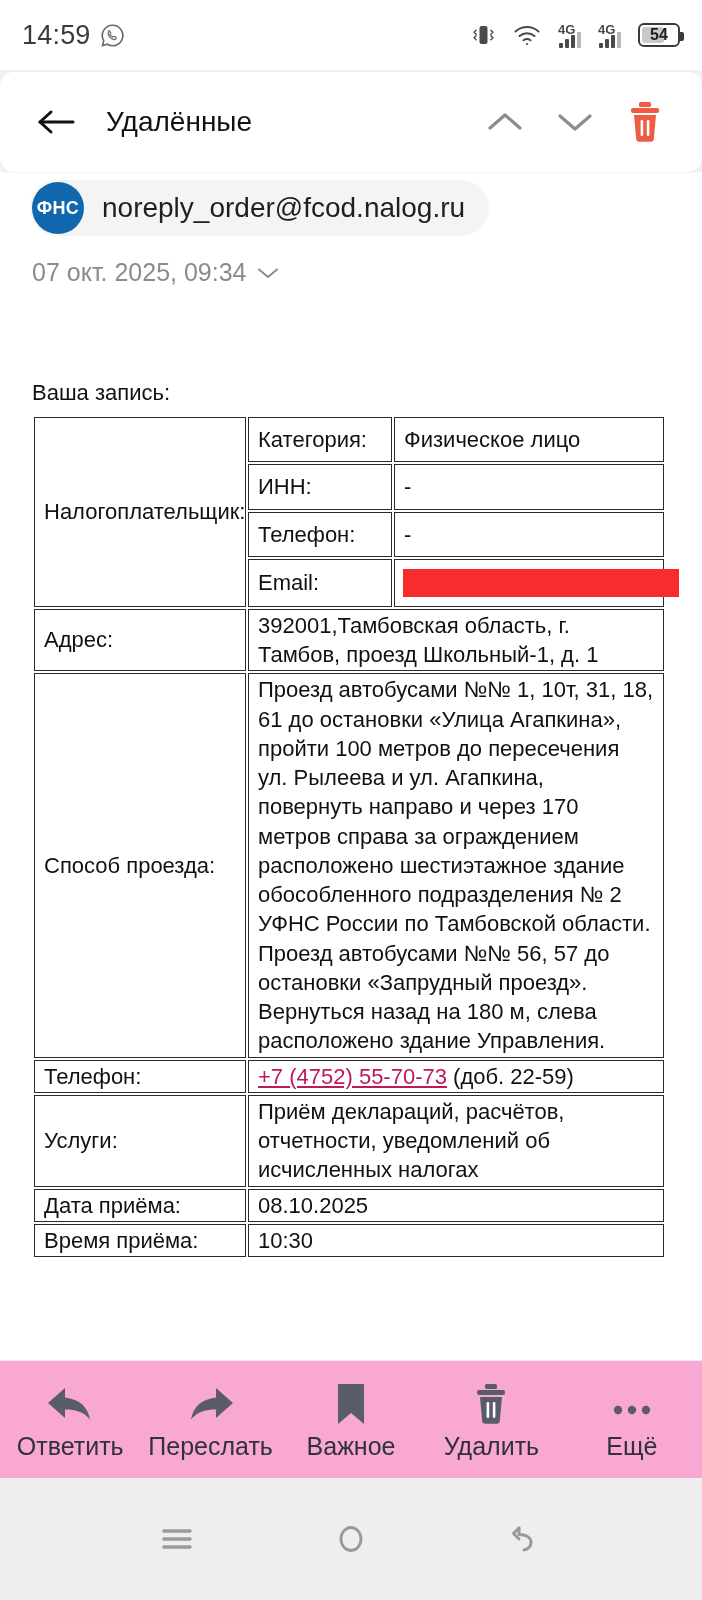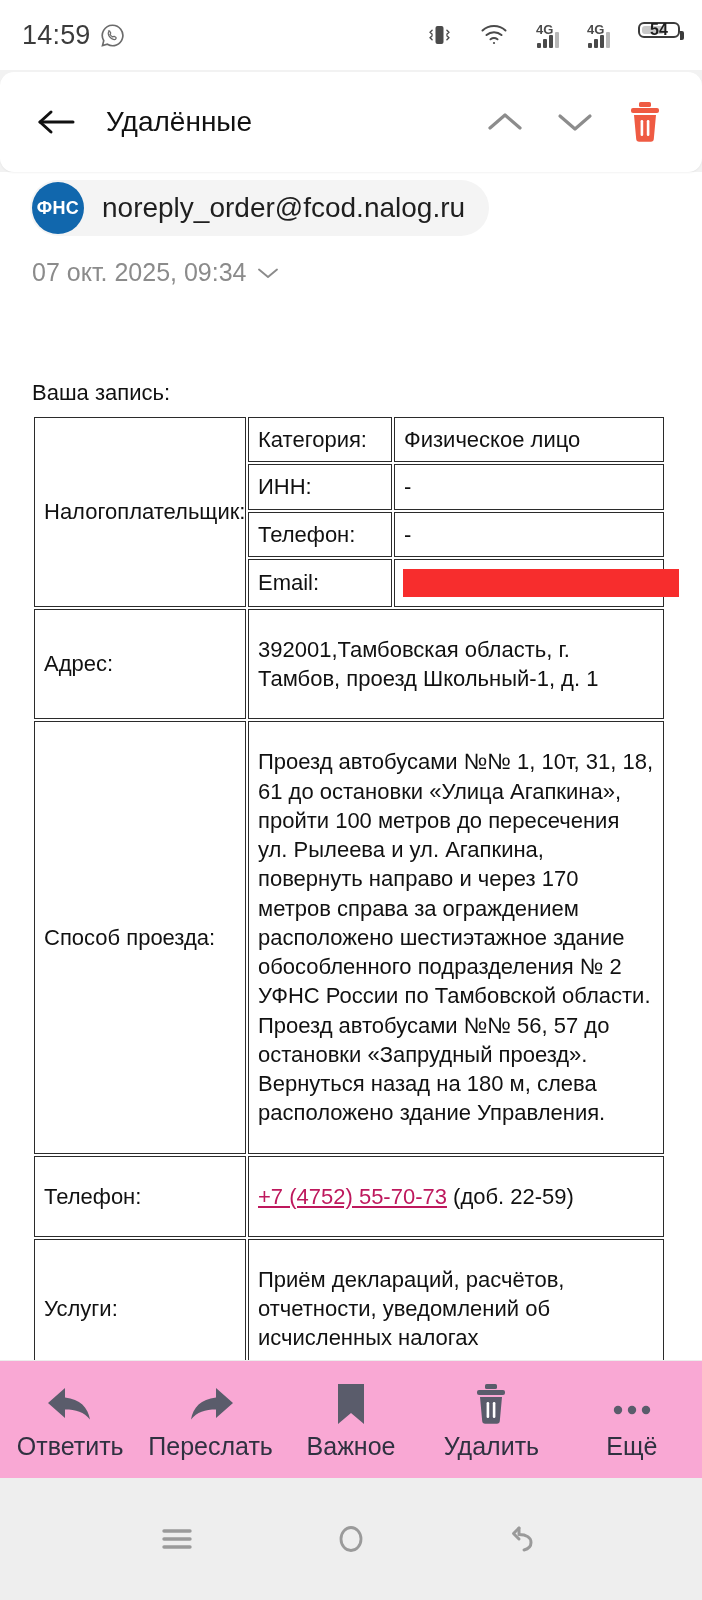--- a/index.html
+++ b/index.html
@@ -19,37 +19,37 @@
   
   .statusbar {
     position: absolute; left: 0; top: 0;
     width: 702px; height: 70px;
     background: #ffffff;
     display: flex; align-items: center;
     padding: 0 22px;
   }
   .sb-left { display: flex; align-items: center; gap: 9px; }
   .sb-time { font-size: 27px; color: #3b3b3b; letter-spacing: .2px; }
-  .sb-right { margin-left: auto; display: flex; align-items: flex-start; gap: 28px; }
+  .sb-right { margin-left: auto; display: flex; align-items: center; gap: 17px; }
   .icon-wa { width: 25px; height: 25px; display: block; }
   .icon-vib { width: 25px; height: 26px; display: block; }
   .icon-wifi { width: 28px; height: 24px; display: block; }
   .sig { display: flex; align-items: flex-end; gap: 1px; position: relative; height: 26px; }
   .sig .g4 {
     font-size: 13px; color: #4a4a4a; line-height: 1;
     position: absolute; left: 0; top: 1px; font-weight: 600;
   }
   .sig .bars { display: flex; align-items: flex-end; gap: 2px; margin-left: 1px; margin-top: 11px; }
   .sig .bars i { display: block; width: 4px; background: #4a4a4a; border-radius: 1px; }
   .sig .bars i:nth-child(1) { height: 5px; }
   .sig .bars i:nth-child(2) { height: 9px; }
   .sig .bars i:nth-child(3) { height: 13px; }
   .sig .bars i:nth-child(4) { height: 16px; background: #b8b8b8; }
   .batt {
-    position: relative; width: 42px; height: 16px;
+    position: relative; width: 42px; height: 24px;
     border: 2.2px solid #3b3b3b; border-radius: 6px;
     display: flex; align-items: center; justify-content: center;
   }
   .batt::after {
     content: ""; position: absolute; right: -6px; top: 7px;
     width: 4px; height: 9px; background: #3b3b3b; border-radius: 0 2px 2px 0;
   }
   .batt .fill {
     position: absolute; left: 2px; top: 2px; bottom: 2px;
     width: 22px; background: #c9c9c9; border-radius: 3px;
@@ -113,21 +113,21 @@
     border-collapse: separate;
     border-spacing: 2px;
     table-layout: fixed;
   }
   table.rec > tbody > tr > td {
     border: 1.5px solid #2b2b2b;
     vertical-align: middle;
     font-size: 22px;
     color: #111111;
     line-height: 1.33;
-    padding: 25px 9px;
+    padding: 1px 9px;
   }
   td.lbl { width: 212px; }
   td.val { width: 416px; }
 
   table.inner {
     width: 100%;
     border-collapse: separate;
     border-spacing: 2px;
     table-layout: fixed;
     margin: -2px;

